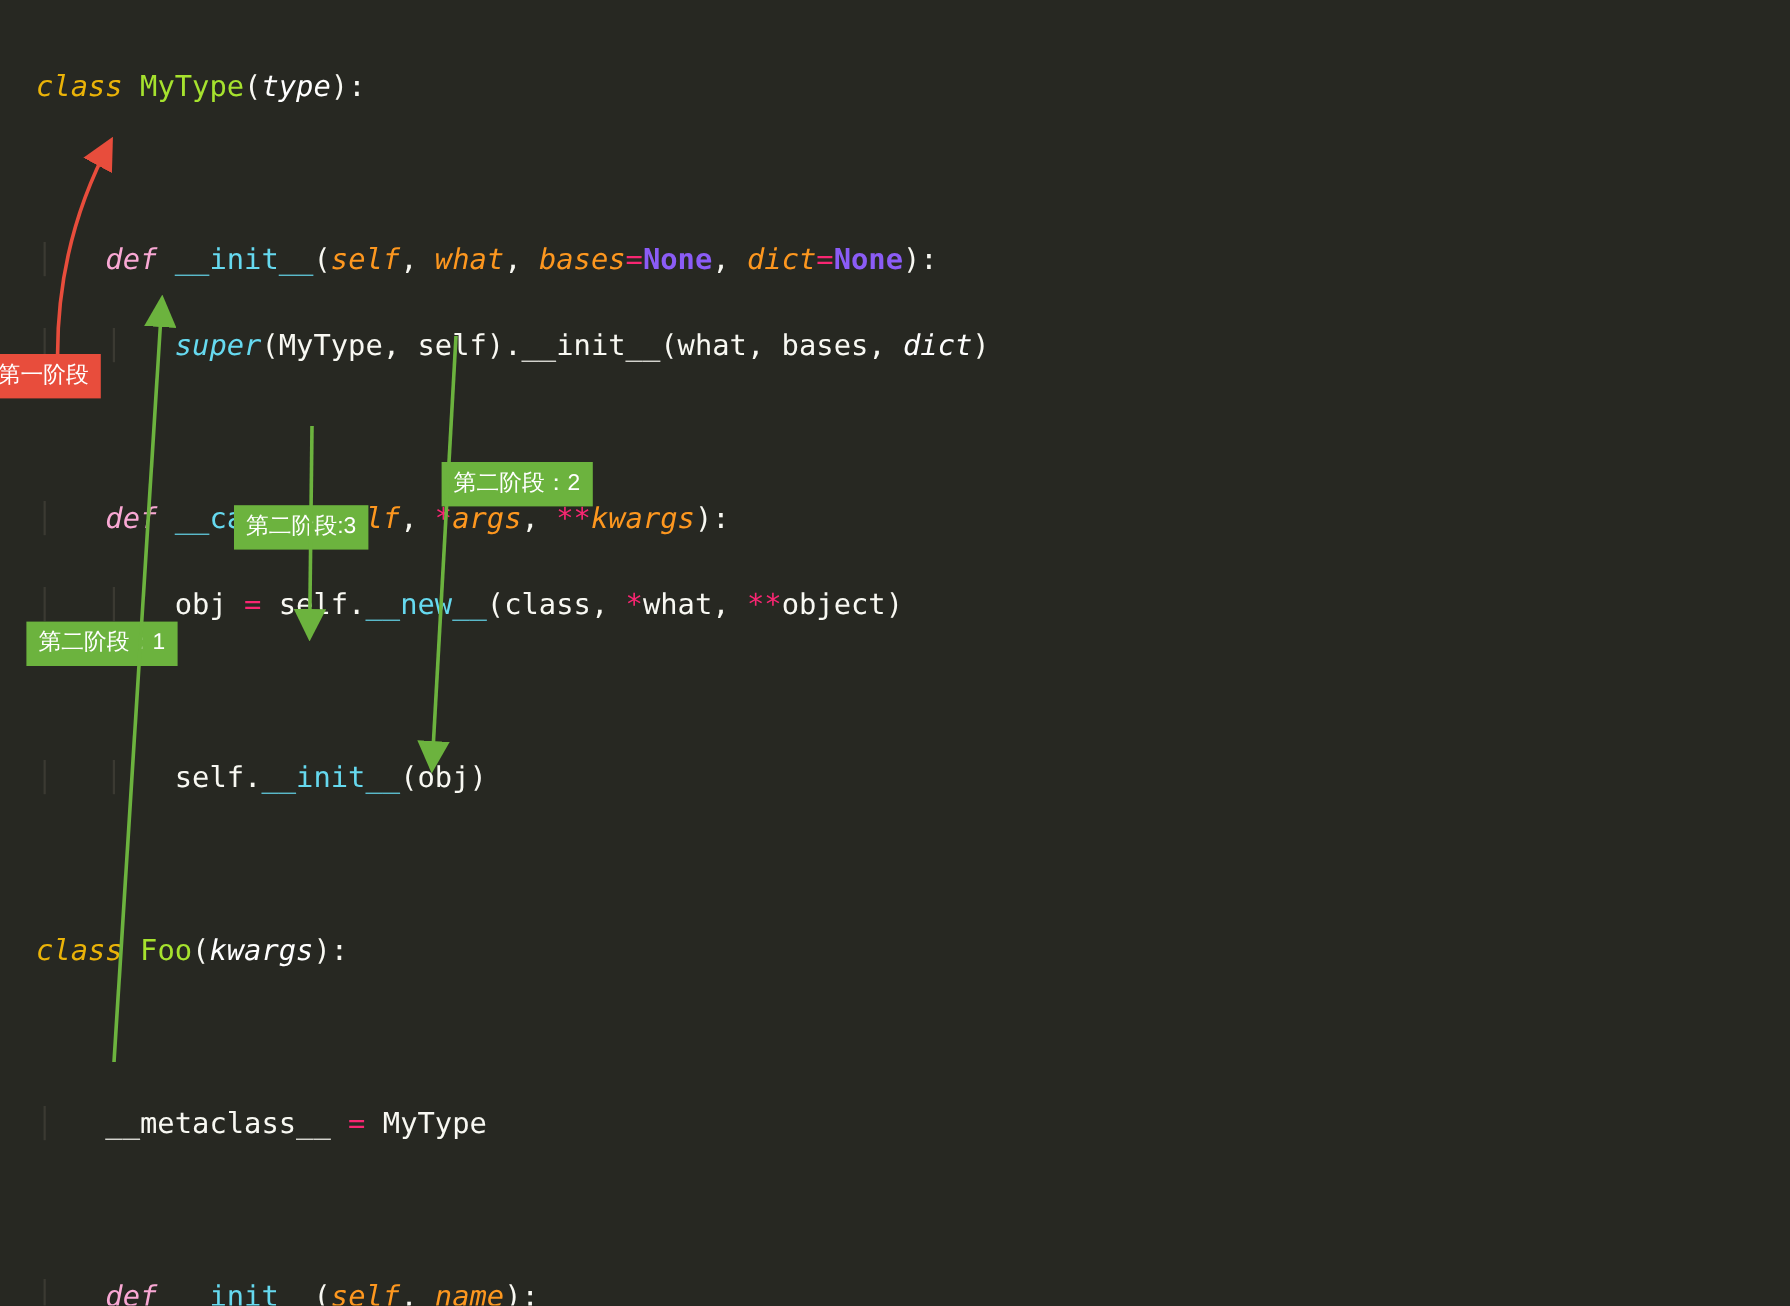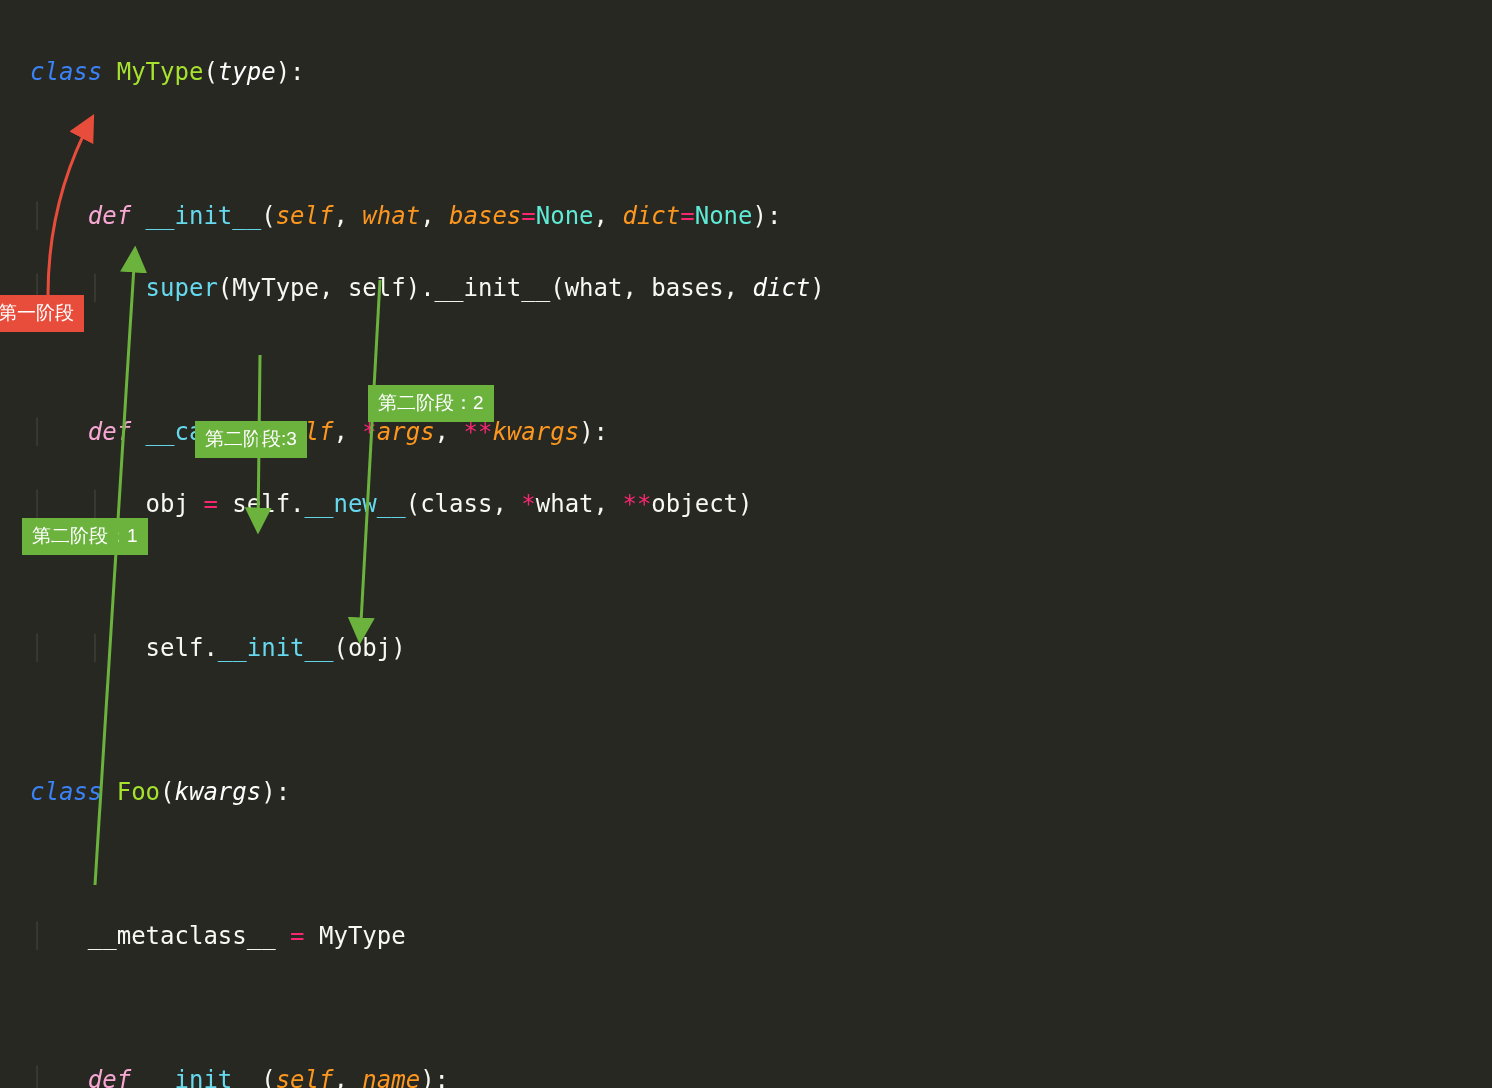--- a/index.html
+++ b/index.html
@@ -12,28 +12,28 @@
     width: 1492px;
     height: 1088px;
     overflow: hidden;
     position: relative;
     padding: 18px 0 0 30px;
   }
   .code-area {
     position: relative;
     white-space: pre;
   }
-  .kw-class { color: #3b82f6; font-style: italic; }
+  .kw-class { color: #eab308; font-style: italic; }
   .kw-def { color: #f9a8d4; font-style: italic; }
-  .kw-none { color: #5eead4; }
+  .kw-none { color: #8b5cf6; font-weight: bold; }
   .name-class { color: #a6e22e; }
   .name-func { color: #66d9ef; }
   .name-param { color: #fd971f; font-style: italic; }
   .name-builtin { color: #ffffff; font-style: italic; }
-  .name-super { color: #66d9ef; }
+  .name-super { color: #66d9ef; font-style: italic; }
   .op { color: #f92672; }
   .plain { color: #f8f8f2; }
   .star { color: #f92672; }
   .indent-guide { color: #3b3a32; }
 
   .annot {
     position: absolute;
     font-size: 19px;
     color: #ffffff;
     padding: 4px 10px;

